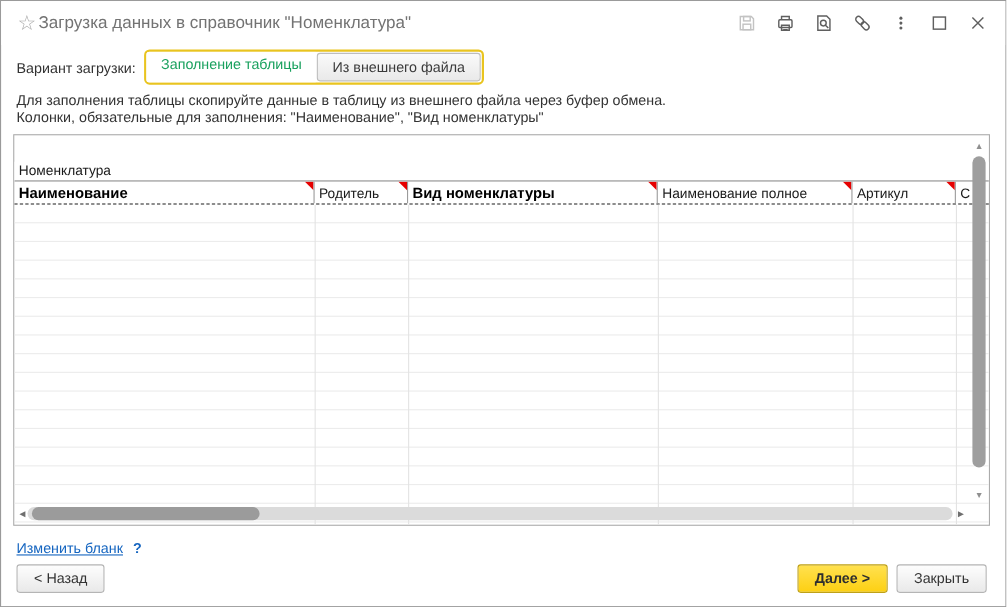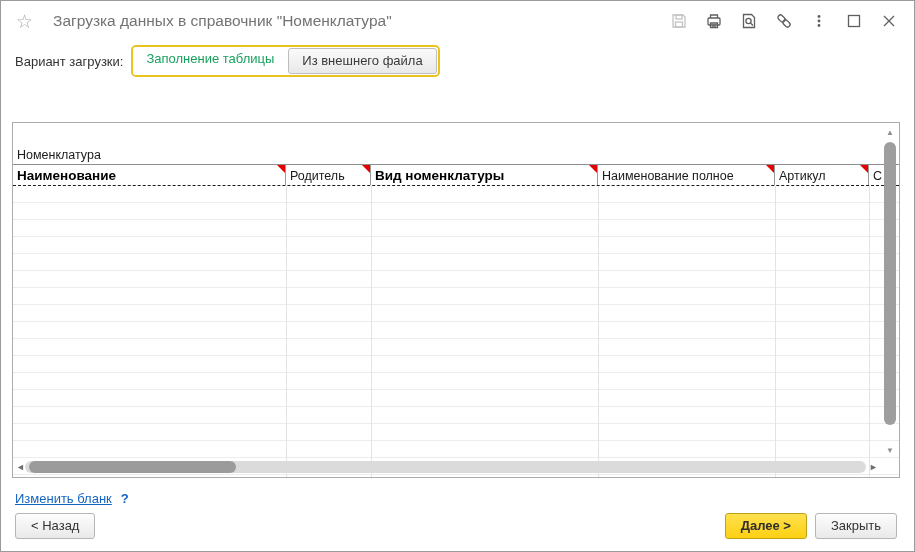--- a/index.html
+++ b/index.html
@@ -3,21 +3,21 @@
 <meta charset="utf-8">
 <style>
   * { margin:0; padding:0; box-sizing:border-box; }
   html,body { width:915px; height:552px; background:#fff; }
   body { font-family:"Liberation Sans","DejaVu Sans",sans-serif; font-size:13px; color:#333; }
   .window { position:relative; width:915px; height:552px; background:#fff; border:1px solid #9a9a9a; overflow:hidden; }
 
   
   .titlebar { position:absolute; top:0; left:0; right:0; height:40px; display:flex; align-items:center; padding:0 14px 0 15px; background:#fff; }
   .star { font-size:19px; color:#a9a9a9; cursor:pointer; line-height:1; }
-  .win-title { margin-left:20px; font-size:15.5px; color:#737373; white-space:nowrap; }
+  .win-title { margin-left:2px; font-size:15.5px; color:#737373; white-space:nowrap; }
   .tb-icons { margin-left:auto; display:flex; align-items:center; gap:13px; }
   .tb-btn { width:22px; height:22px; display:flex; align-items:center; justify-content:center; cursor:pointer; }
   .tb-btn svg { stroke:#5f5f5f; fill:none; stroke-width:1.3; }
   .tb-btn.disabled svg { stroke:#c3c3c3; }
 
   
   .variant-row { position:absolute; top:44px; left:14px; display:flex; align-items:center; }
   .variant-label { color:#333; }
   .switcher { margin-left:8px; display:flex; border:2px solid #e9c41f; border-radius:5px; background:#fff; overflow:hidden; }
   .seg { padding:4px 13px 5px; cursor:pointer; white-space:nowrap; }
@@ -123,20 +123,24 @@
   </div>
 
   <div class="variant-row">
     <span class="variant-label">Вариант загрузки:</span>
     <div class="switcher">
       <span class="seg selected">Заполнение таблицы</span>
       <span class="seg unselected">Из внешнего файла</span>
     </div>
   </div>
 
+  <div class="instructions">
+    <div>Для заполнения таблицы скопируйте данные в таблицу из внешнего файла через буфер обмена.</div>
+    <div>Колонки, обязательные для заполнения: "Наименование", "Вид номенклатуры"</div>
+  </div>
 
   <div class="grid-panel">
     <div class="group-header">Номенклатура</div>
     <div class="hrow">
         <div class="hcell bold" style="width: 273px;">
           <span>Наименование</span>
           <span class="corner"></span>
         </div>
         <div class="hcell" style="width: 85px;">
           <span>Родитель</span>

